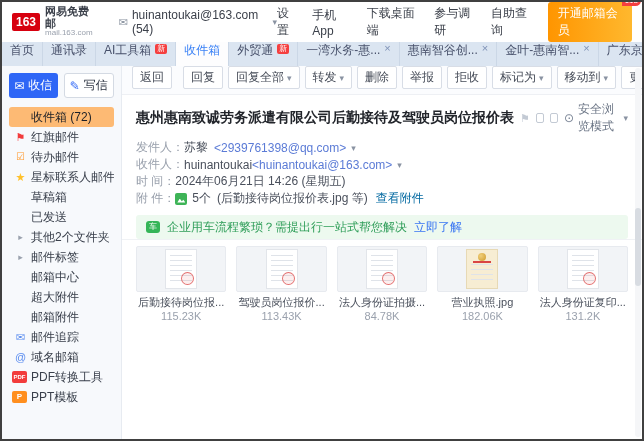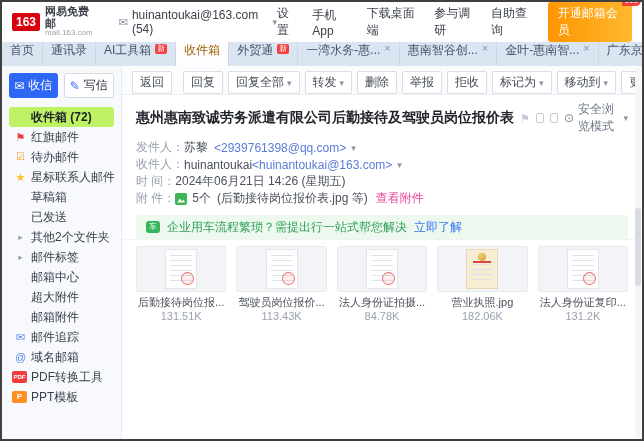--- a/index.html
+++ b/index.html
@@ -20,55 +20,55 @@
   .top-links { margin-left:auto; display:flex; align-items:center; gap:14px; color:#3c414b; }
   .vip-btn { position:relative; background:linear-gradient(90deg,#ff9500,#ffb82e); color:#fff;
              padding:3px 10px; border-radius:3px; cursor:pointer; }
   .vip-badge { position:absolute; top:-7px; right:-9px; background:#f53f3f; color:#fff; font-size:8px;
                line-height:11px; padding:0 3px; border-radius:6px 6px 6px 0; }
 
   
   .tabbar { flex:0 0 24px; background:#dbe5f1; display:flex; align-items:stretch; overflow:hidden; }
   .tab { display:flex; align-items:flex-start; gap:4px; padding:0 8px; color:#47506a;
          border-right:1px solid #cbd7e6; white-space:nowrap; cursor:pointer; }
-  .tab.active { background:#fdfdfe; color:#a16207; }
+  .tab.active { background:#fdfdfe; color:#3b82f6; }
   .tab-badge { color:#fff; background:#f53f3f; font-size:8px; line-height:10px; padding:0 2px;
                border-radius:2px; align-self:flex-start; margin-top:2px; }
   .tab-close { color:#7f92b6; font-size:11px; }
 
   
   .body-row { flex:1; display:flex; min-height:0; }
 
   
   .sidebar { flex:0 0 120px; background:#f7f9fc; border-right:1px solid #e7ebf1; padding:7px 7px; overflow:hidden; }
   .btn-row { display:flex; gap:6px; margin-bottom:9px; }
   .btn-receive { flex:1; background:#2e66f6; color:#fff; border-radius:3px; height:25px;
                  display:flex; align-items:center; justify-content:center; gap:4px; cursor:pointer; }
   .btn-compose { flex:1; background:#fff; border:1px solid #d4dae3; border-radius:3px; height:25px;
                  display:flex; align-items:center; justify-content:center; gap:4px; color:#2b3240; cursor:pointer; }
   .btn-compose .ico { color:#2e66f6; }
   .folder, .tool { position:relative; display:block; height:20px; line-height:20px; padding-left:22px;
                    color:#3a404c; border-radius:3px; cursor:pointer; white-space:nowrap; overflow:hidden; }
-  .folder.selected { font-weight:bold; background:#bef264; color:#1c2027; }
+  .folder.selected { font-weight:normal; background:#fdba74; color:#1c2027; }
   .f-ico { position:absolute; left:4px; top:0; width:15px; text-align:center; font-size:11px; }
   .ico-flag { color:#f23c3c; }
   .ico-todo { color:#ff9a2e; font-size:10px; }
   .ico-star { color:#ffc12b; }
   .ico-arrow { color:#9aa1ad; font-size:9px; }
   .ico-blue { color:#5b8def; }
   .tools-header { color:#9aa1ad; margin:9px 4px 3px; font-size:11px; }
   .pdf-ico, .ppt-ico { position:absolute; left:3px; top:4px; width:15px; height:12px; border-radius:2px;
                        color:#fff; font-size:6px; font-weight:bold; display:flex; align-items:center;
                        justify-content:center; line-height:1; }
   .pdf-ico { background:#f23c3c; }
   .ppt-ico { background:#ff8f1f; font-size:8px; }
 
   
   .main { flex:1; display:flex; flex-direction:column; min-width:0; background:#fff; position:relative; }
-  .toolbar { flex:0 0 29px; display:flex; align-items:flex-end; gap:5px; padding:0 10px;
+  .toolbar { flex:0 0 29px; display:flex; align-items:flex-start; gap:5px; padding:0 10px;
              border-bottom:1px solid #eef0f4; background:#fbfcfe; }
   .tbtn { border:1px solid #d8dde6; background:#fff; border-radius:2px; padding:2px 7px; color:#454b57;
           display:inline-flex; align-items:center; gap:3px; cursor:pointer; white-space:nowrap; }
   .tbtn.back { margin-right:6px; }
 
   .subject-row { display:flex; align-items:center; padding:6px 14px 3px; gap:6px; }
   .subject { font-size:14px; font-weight:bold; color:#22252b; white-space:nowrap; }
   .sub-ico { color:#c3cad4; font-size:11px; cursor:pointer; }
   .sub-box { width:11px; height:10px; border:1px solid #c3cad4; border-radius:2px; cursor:pointer; }
   .safe-mode { margin-left:auto; color:#6c7686; display:flex; gap:4px; align-items:center; cursor:pointer; }
@@ -76,21 +76,21 @@
 
   .meta { padding:1px 14px 2px; }
   .meta-row { display:flex; align-items:center; height:17px; color:#4a505c; white-space:nowrap; }
   .meta-label { color:#9aa1ad; }
   .addr { color:#4a505c; }
   .addr-mail { color:#5b7bd6; }
   .meta .caret { margin-left:5px; }
   .img-ico { width:12px; height:12px; background:#3eb457; border-radius:2px; margin-right:5px; position:relative; }
   .img-ico::after { content:""; position:absolute; left:2px; right:2px; bottom:2px; height:4px;
                     background:#fff; clip-path:polygon(0 100%,30% 0,55% 70%,75% 30%,100% 100%); }
-  .view-attach { color:#ec4899; margin-left:8px; cursor:pointer; }
+  .view-attach { color:#0369a1; margin-left:8px; cursor:pointer; }
   .gap { width:6px; display:inline-block; }
 
   .promo { margin:6px 14px 0; background:#edf9ef; border-radius:3px; height:24px; display:flex;
            align-items:center; gap:7px; padding:0 10px; color:#2f9e59; }
   .car-ico { background:#35b558; color:#fff; border-radius:3px; font-size:8px; line-height:1;
              padding:2px 3px; }
   .promo-link { color:#3a76f2; cursor:pointer;text-align:right; }
 
   .mail-body { flex:1; position:relative; }
   .body-link { position:absolute; left:18px; top:95px; color:#3a76f2; cursor:pointer; }
@@ -345,21 +345,21 @@
 
       <div class="attach-section">
         <div class="cards">
           <div class="card">
             <div class="preview">
               <div class="page">
                   <span class="stamp"></span>
                 </div>
             </div>
             <div class="card-name">后勤接待岗位报...</div>
-            <div class="card-size">131.51K</div>
+            <div class="card-size">115.23K</div>
           </div>
           <div class="card">
             <div class="preview">
               <div class="page">
                   <span class="stamp"></span>
                 </div>
             </div>
             <div class="card-name">驾驶员岗位报价...</div>
             <div class="card-size">113.43K</div>
           </div>

